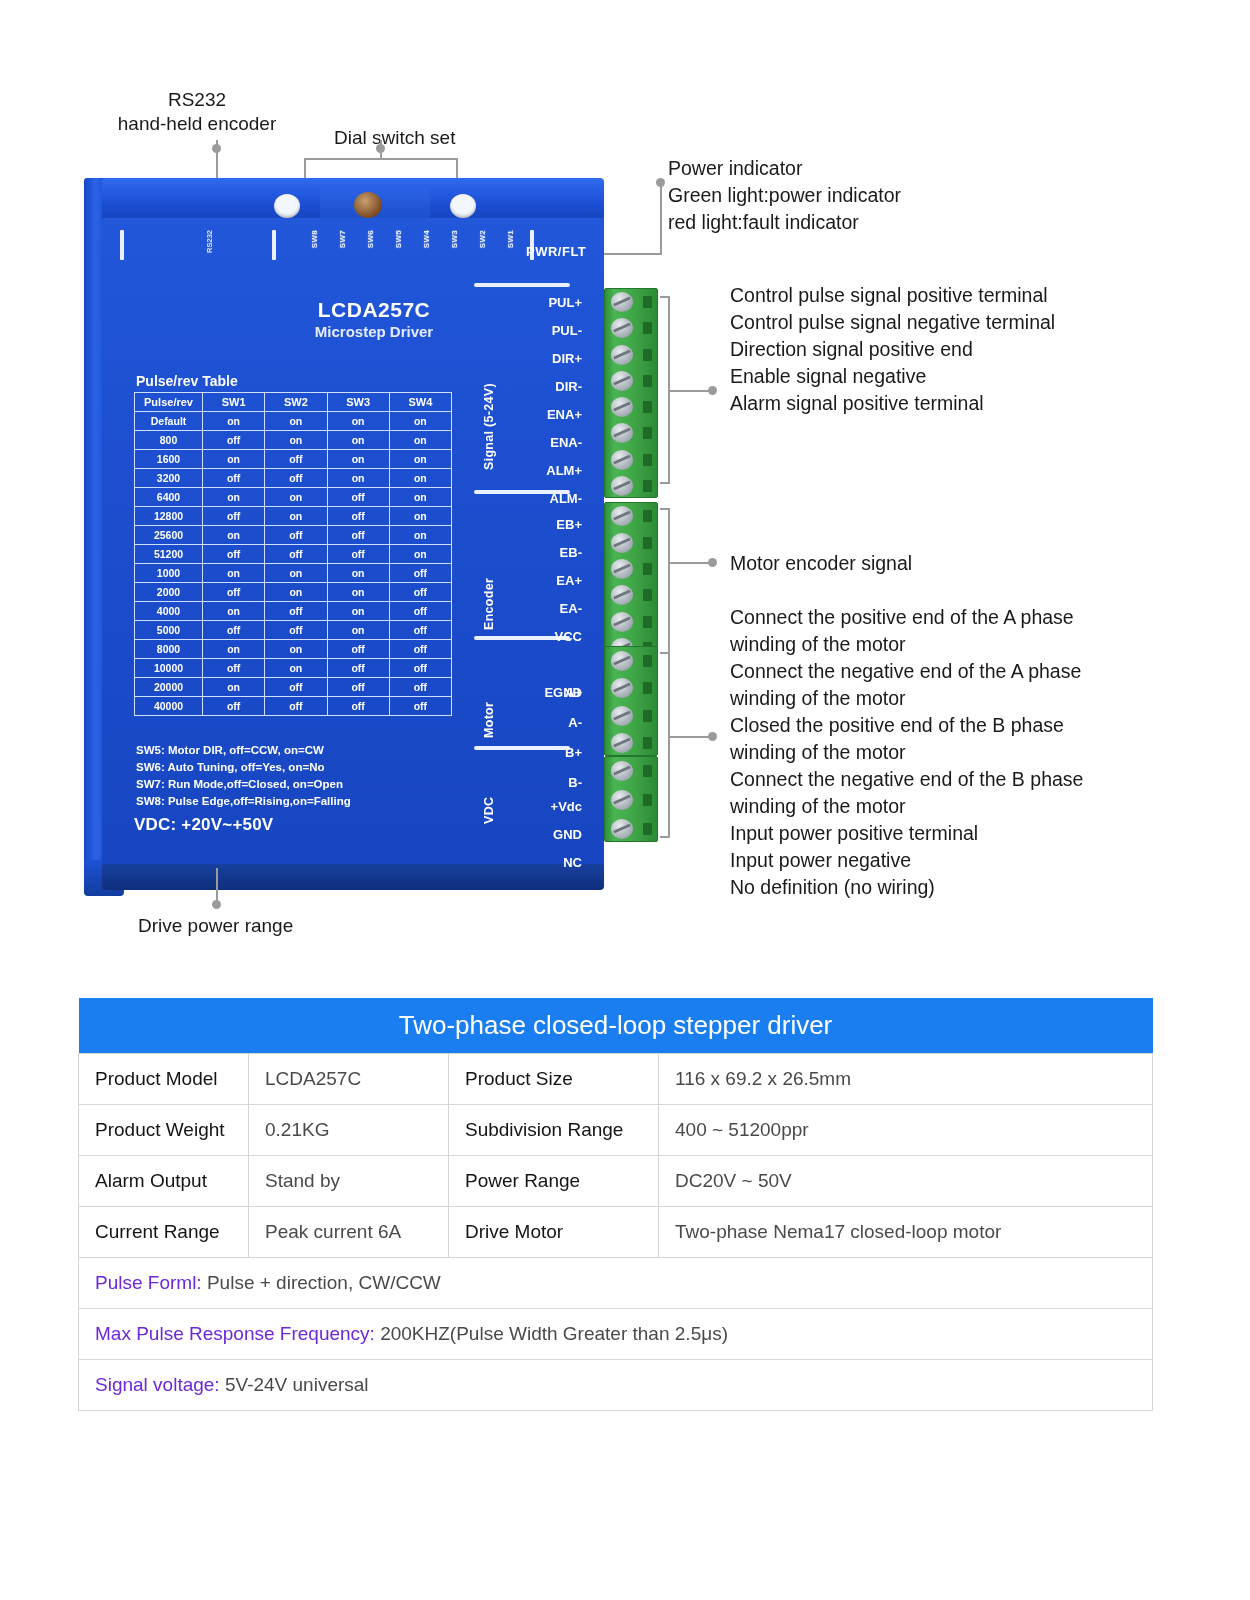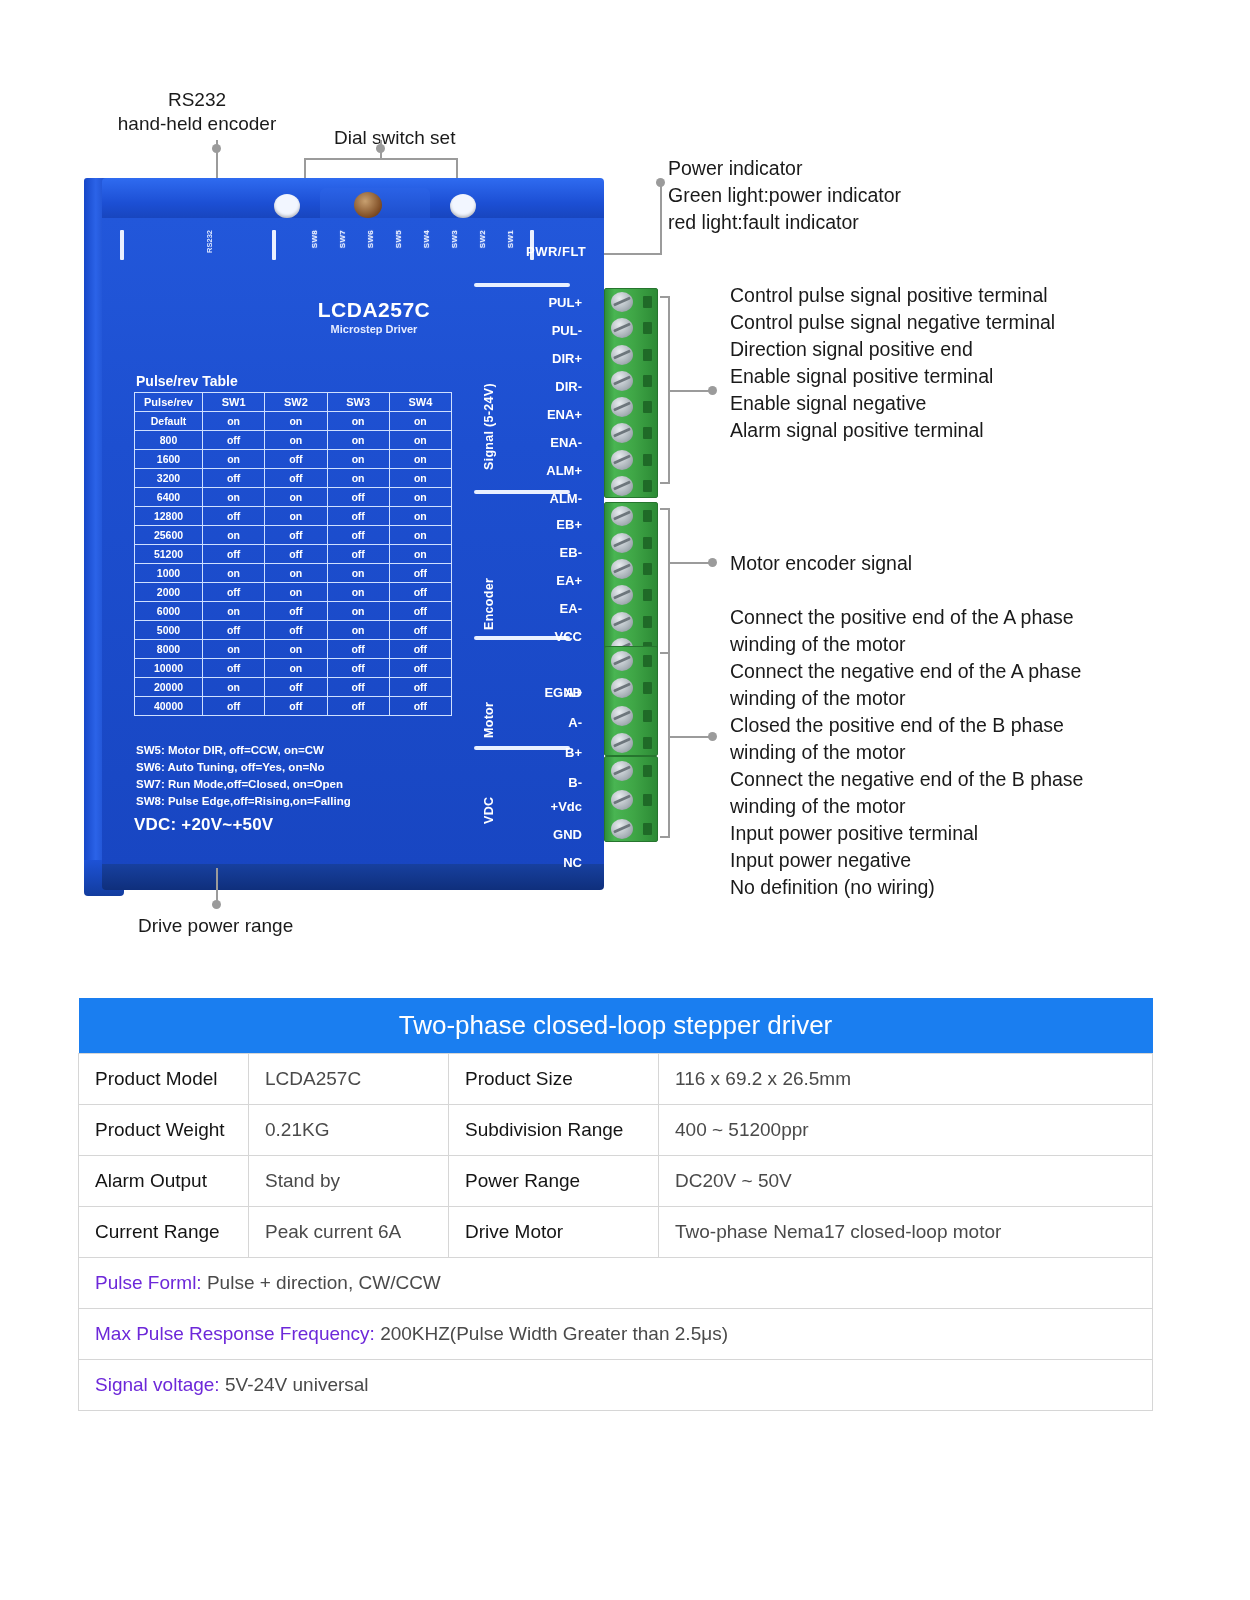--- a/index.html
+++ b/index.html
@@ -103,21 +103,21 @@
     position: absolute; left: 424px; top: 18px;
     font-size: 13px; font-weight: bold; color: #ffffff;
     letter-spacing: .5px;
   }
 
   
   #model-block { position: absolute; left: 200px; top: 128px; text-align: center; width: 180px; }
   #model-name {
     font-size: 21px; font-weight: bold; color: #ffffff; letter-spacing: .5px;
   }
-  #model-sub { font-size: 11px; font-weight: bold; color: #e6ecff; margin-top: 1px; }
+  #model-sub { font-size: 15px; font-weight: bold; color: #e6ecff; margin-top: 1px; }
 
   
   #pr-title {
     position: absolute; left: 52px; top: 203px;
     font-size: 14px; font-weight: bold; color: #ffffff;
   }
   #pr-table {
     position: absolute; left: 50px; top: 222px;
     width: 318px;
     border-collapse: collapse;
@@ -374,21 +374,21 @@
             <td>off</td>
           </tr>
           <tr>
             <td>2000</td>
             <td>off</td>
             <td>on</td>
             <td>on</td>
             <td>off</td>
           </tr>
           <tr>
-            <td>6000</td>
+            <td>4000</td>
             <td>on</td>
             <td>off</td>
             <td>on</td>
             <td>off</td>
           </tr>
           <tr>
             <td>5000</td>
             <td>off</td>
             <td>off</td>
             <td>on</td>
@@ -541,21 +541,20 @@
   <div class="anno" id="anno-power">
     <div>Power indicator</div>
     <div>Green light:power indicator</div>
     <div>red light:fault indicator</div>
   </div>
 
   <div class="anno" id="anno-signal">
     <div>Control pulse signal positive terminal</div>
     <div>Control pulse signal negative terminal</div>
     <div>Direction signal positive end</div>
-    <div>Enable signal positive terminal</div>
     <div>Enable signal negative</div>
     <div>Alarm signal positive terminal</div>
   </div>
 
   <div class="anno" id="anno-encoder">Motor encoder signal</div>
 
   <div class="anno" id="anno-motor">
     <div>Connect the positive end of the A phase</div>
     <div>winding of the motor</div>
     <div>Connect the negative end of the A phase</div>

